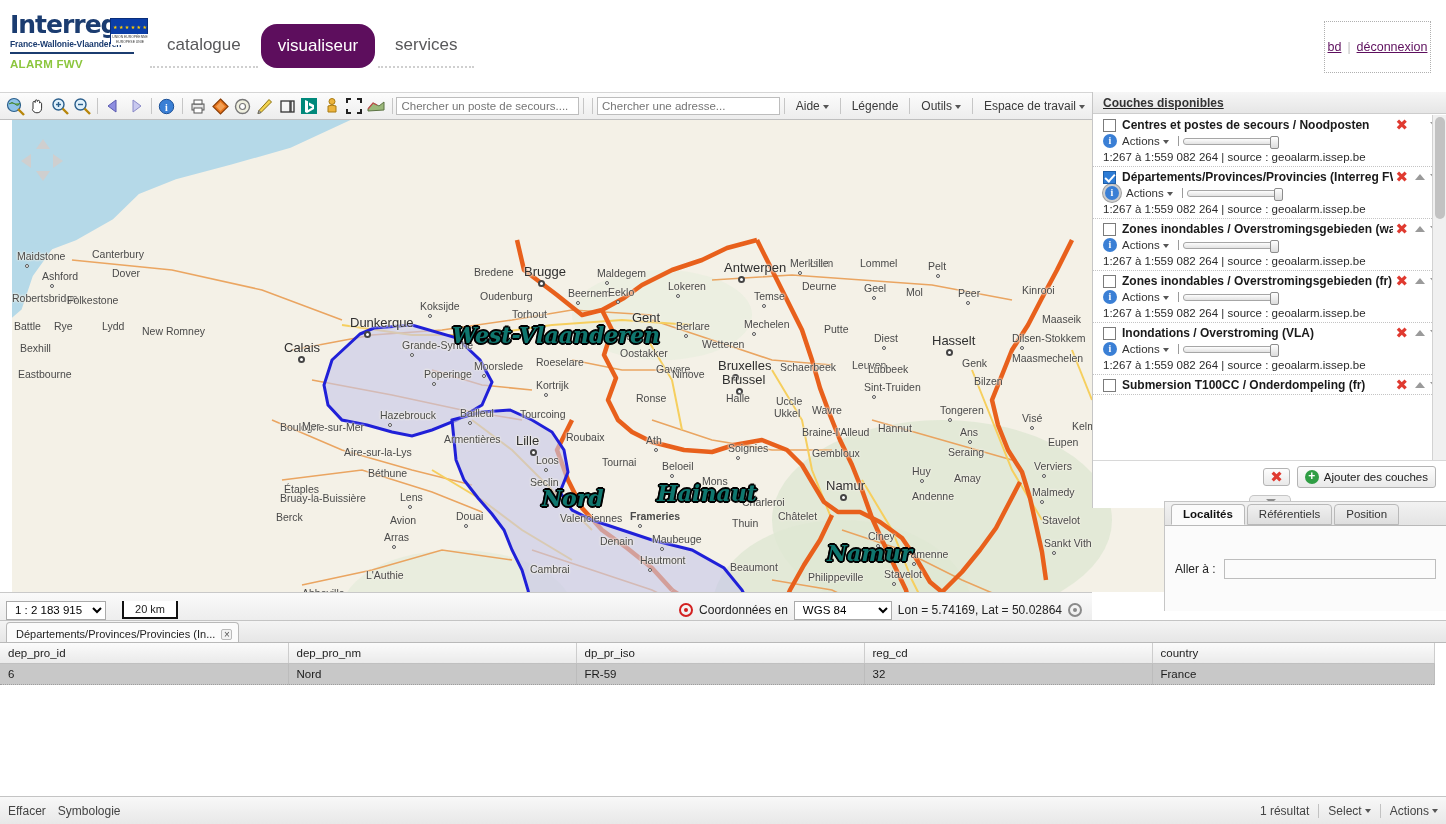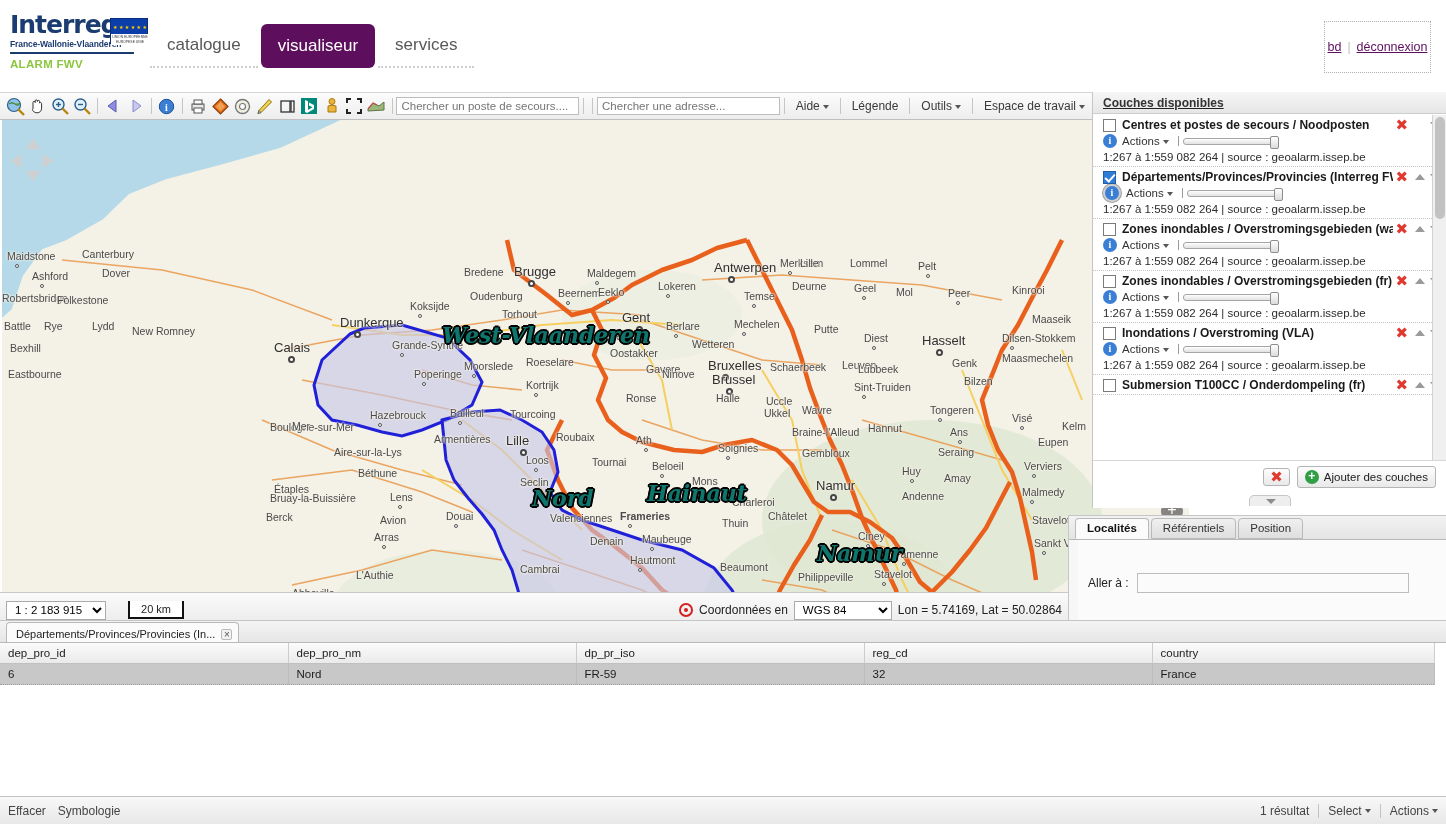--- a/index.html
+++ b/index.html
@@ -34,21 +34,21 @@
   .eu-cap { position:absolute; left:0; top:15px; width:38px; height:11px; background:#fff;
      font-size:3.4px; color:#333; text-align:center; line-height:4.6px; padding-top:1px;}
 
   .nav { position: absolute; left: 150px; top: 24px; height: 44px; display: flex; align-items: stretch; }
   .nav a {
     display: flex; align-items: center; padding: 0 17px;
     font-size: 17px; color: #58585a; text-decoration: none;
     border-bottom: 2px dotted #cfcfcf; height: 44px;
   }
   .nav a.active {
-    background: #5d0e5d; color: #ffffff; border-radius: 6px; border-bottom: none;
+    background: #5d0e5d; color: #ffffff; border-radius: 16px; border-bottom: none;
   }
   .nav .spacer { width: 3px; }
 
   .userbox {
     position: absolute; right: 15px; top: 21px; width: 107px; height: 52px;
     border: 1px dotted #b0b0b0; display: flex; align-items: center; justify-content: center;
     gap: 6px; background: #fff;
   }
   .userbox a { color: #5d0e5d; text-decoration: underline; font-size: 12.5px; }
   .userbox .divider { color: #bbb; }
@@ -66,21 +66,21 @@
   .tinput {
     height: 18px; border: 1px solid #bdbdbd; background: #fff; font-size: 11.5px;
     color: #9a9a9a; padding: 0 4px; line-height: 16px; font-family: "Liberation Sans", sans-serif;
   }
   .tmenu { font-size: 12px; color: #3a3a3a; padding: 0 7px; cursor: pointer; white-space: nowrap; }
   .caret { display: inline-block; border-left: 3.5px solid transparent; border-right: 3.5px solid transparent;
      border-top: 4px solid #555; margin-left: 3px; vertical-align: middle; }
 
   
   .map {
-    position: absolute; top: 120px; left: 2px; width: 1187px; height: 472px;
+    position: absolute; top: 120px; left: 12px; width: 1187px; height: 472px;
     overflow: hidden; background: #f2efe9;
   }
   .map-canvas { position: absolute; inset: 0; }
   
   .land { position:absolute; inset:0; background:#f4f1e7; }
   .sea { position:absolute; left:-10px; top:-10px; width:370px; height:210px;
      background:#b5d9e8; clip-path: polygon(0 0, 100% 0, 78% 18%, 62% 26%, 47% 33%, 37% 40%, 30% 52%, 20% 62%, 8% 70%, 0 78%); }
   .sea2 { position:absolute; left:-10px; top:120px; width:140px; height:120px;
      background:#b5d9e8; clip-path: polygon(0 0, 38% 4%, 22% 30%, 14% 58%, 0 72%); }
   .greenzone { position:absolute; background:#dfe8d4; border-radius:50%; opacity:.85; }
@@ -113,21 +113,21 @@
     position: absolute; right: 6px; bottom: 70px; width: 22px; height: 22px;
     border-radius: 50%; background: rgba(90,90,90,.72); color: #fff;
     font-size: 16px; line-height: 20px; text-align: center; cursor: pointer;
   }
 
   
   .map-status {
     position: absolute; top: 592px; left: 0; width: 1092px; height: 28px;
     background: linear-gradient(#fafafa, #eaeaea);
     border-top: 1px solid #c9c9c9; border-bottom: 1px solid #c9c9c9;
-    display: flex; align-items: center; padding: 17px 6px; gap: 22px;
+    display: flex; align-items: center; padding: 17px 6px; gap: 16px;
   }
   .scale-select {
     width: 100px; height: 19px; font-size: 11.5px; border: 1px solid #aaa;
     background: #fff; font-family: "Liberation Sans", sans-serif; padding-left:4px;
   }
   .scalebar {
     height: 18px; min-width: 56px; border: 2px solid #111; border-top: none;
     font-size: 11px; text-align: center; line-height: 16px; padding: 0 8px; background: #fff;
   }
   .coord-area { margin-left: auto; display: flex; align-items: center; gap: 6px; padding-right: 4px; }
@@ -203,31 +203,31 @@
   .plus-ico { width: 14px; height: 14px; border-radius: 50%; background: #2f9e44;
     color: #fff; font-size: 12px; font-weight: bold; line-height: 13px; text-align: center; }
   .collapse-tab { position: absolute; bottom: 2px; left: 50%; transform: translateX(-50%);
     width: 42px; height: 11px; border: 1px solid #c6c6c6; border-bottom: none;
     border-radius: 5px 5px 0 0; background: #eee; }
   .collapse-tab:after { content:""; position:absolute; left:16px; top:3px;
     border-left:5px solid transparent; border-right:5px solid transparent; border-top:5px solid #8d8d8d;}
 
   
   .rb-panel {
-    position: absolute; top: 515px; right: 0; width: 378px; height: 110px;
+    position: absolute; top: 501px; right: 0; width: 282px; height: 110px;
     background: #f7f7f7; border-left: 1px solid #c6c6c6; border-top: 1px solid #c6c6c6;
   }
   .rb-tabs { display: flex; align-items: flex-end; height: 24px; padding-left: 6px;
     border-bottom: 1px solid #b9b9b9; background: linear-gradient(#f2f2f2,#e4e4e4); }
   .rb-tab { height: 21px; padding: 3px 11px 0 11px; font-size: 11.5px; border: 1px solid #b9b9b9;
     border-radius: 4px 4px 0 0; background: linear-gradient(#f0f0f0,#dedede); margin-right: 2px;
     cursor: pointer; color: #333; }
   .rb-tab.active { background: #fbfbfb; border-bottom-color: #fbfbfb; font-weight: bold; color:#111; }
   .rb-body { padding: 10px; display: flex; align-items: center; gap: 8px; background:#fbfbfb;
-     height:85px;margin-left:9px; }
+     height:85px; }
   .rb-body .lbl { font-size: 12px; color: #222; }
   .goto-input { flex: 1 1 auto; height: 20px; border: 1px solid #bdbdbd; background: #fbfbfb;
     font-family: "Liberation Sans", sans-serif; font-size: 12px; padding: 0 4px; max-width: 272px;}
 
   
   .attr {
     position: absolute; top: 620px; left: 0; width: 1446px; height: 176px;
     background: #ffffff; border-top: 1px solid #c4c4c4;
   }
   .attr-tabs { height: 22px; display: flex; align-items: flex-end; padding-left: 6px;

